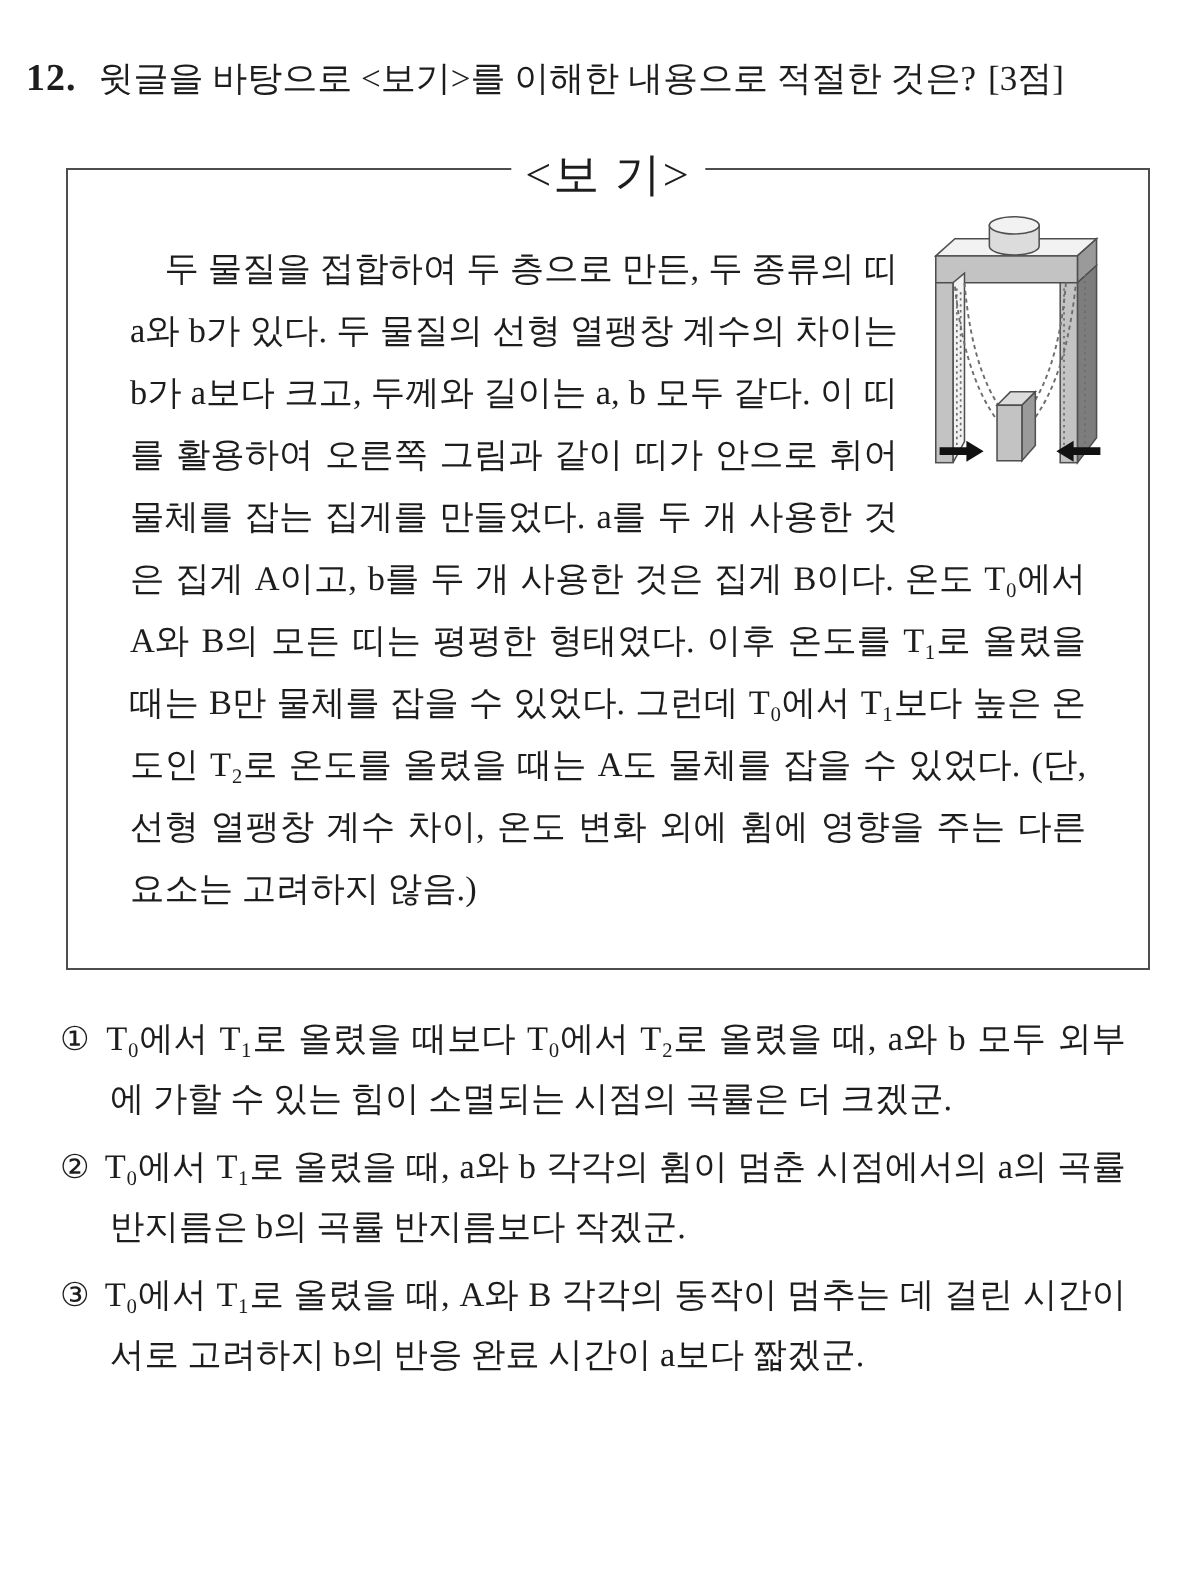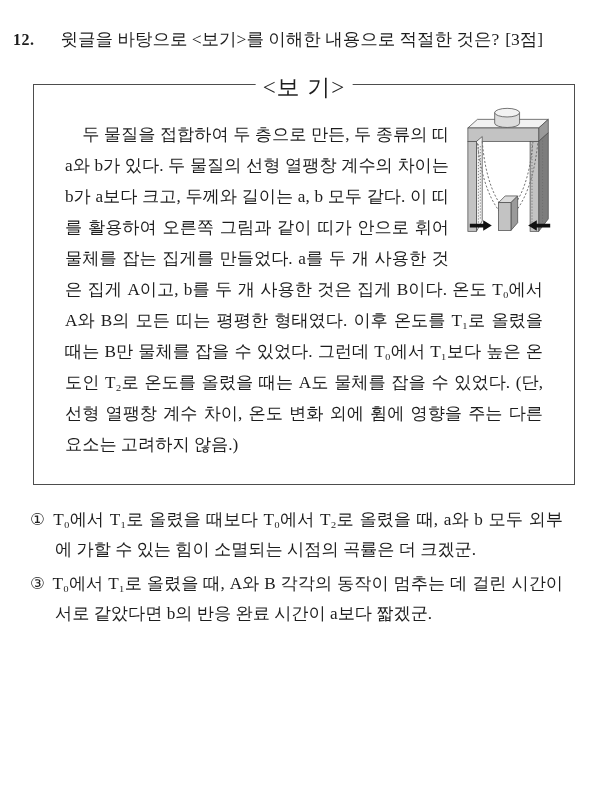--- a/index.html
+++ b/index.html
@@ -12,21 +12,21 @@
   }
   .page { position: relative; width: 600px; height: 795px; }
 
   
   .question-header {
     padding: 27px 14px 0 13px;
     font-size: 17.5px;
     line-height: 24px;
     white-space: nowrap;
   }
-  .qnum { font-weight: bold; font-size: 16px; margin-right: 26px; letter-spacing: 0.5px; }
+  .qnum { font-weight: bold; font-size: 19px; margin-right: 11px; letter-spacing: 0.5px; }
   .qpoints { margin-left: 6px; }
 
   
   .bogi-box {
     position: relative;
     margin: 32px 24px 0 33px;
     width: 542px;
     box-sizing: border-box;
     border: 1.5px solid #4d4d4d;
     padding: 18px 15px 8px 15px;
@@ -149,16 +149,17 @@
           </g>
         </svg>
       </div>
 
       <p class="bogi-text">두 물질을 접합하여 두 층으로 만든, 두 종류의 띠 a와 b가 있다. 두 물질의 선형 열팽창 계수의 차이는 b가 a보다 크고, 두께와 길이는 a, b 모두 같다. 이 띠를 활용하여 오른쪽 그림과 같이 띠가 안으로 휘어 물체를 잡는 집게를 만들었다. a를 두 개 사용한 것은 집게 A이고, b를 두 개 사용한 것은 집게 B이다. 온도 T₀에서 A와 B의 모든 띠는 평평한 형태였다. 이후 온도를 T₁로 올렸을 때는 B만 물체를 잡을 수 있었다. 그런데 T₀에서 T₁보다 높은 온도인 T₂로 온도를 올렸을 때는 A도 물체를 잡을 수 있었다. (단, 선형 열팽창 계수 차이, 온도 변화 외에 휨에 영향을 주는 다른 요소는 고려하지 않음.)</p>
     </div>
   </div>
 
   <ol class="choices">
     <li class="choice"><span class="marker">①</span><span>T₀에서 T₁로 올렸을 때보다 T₀에서 T₂로 올렸을 때, a와 b 모두 외부에 가할 수 있는 힘이 소멸되는 시점의 곡률은 더 크겠군.</span></li>
-    <li class="choice"><span class="marker">③</span><span>T₀에서 T₁로 올렸을 때, A와 B 각각의 동작이 멈추는 데 걸린 시간이 서로 같았다면 b의 반응 완료 시간이 a보다 짧겠군.</span></li>
+    <li class="choice"><span class="marker">②</span><span>T₀에서 T₁로 올렸을 때, a와 b 각각의 휨이 멈춘 시점에서의 a의 곡률 반지름은 b의 곡률 반지름보다 작겠군.</span></li>
+    <li class="choice"><span class="marker">③</span><span>T₀에서 T₁로 올렸을 때, A와 B 각각의 동작이 멈추는 데 걸린 시간이 서로 고려하지 b의 반응 완료 시간이 a보다 짧겠군.</span></li>
   </ol>
 
 </div>
 
 </body></html>

